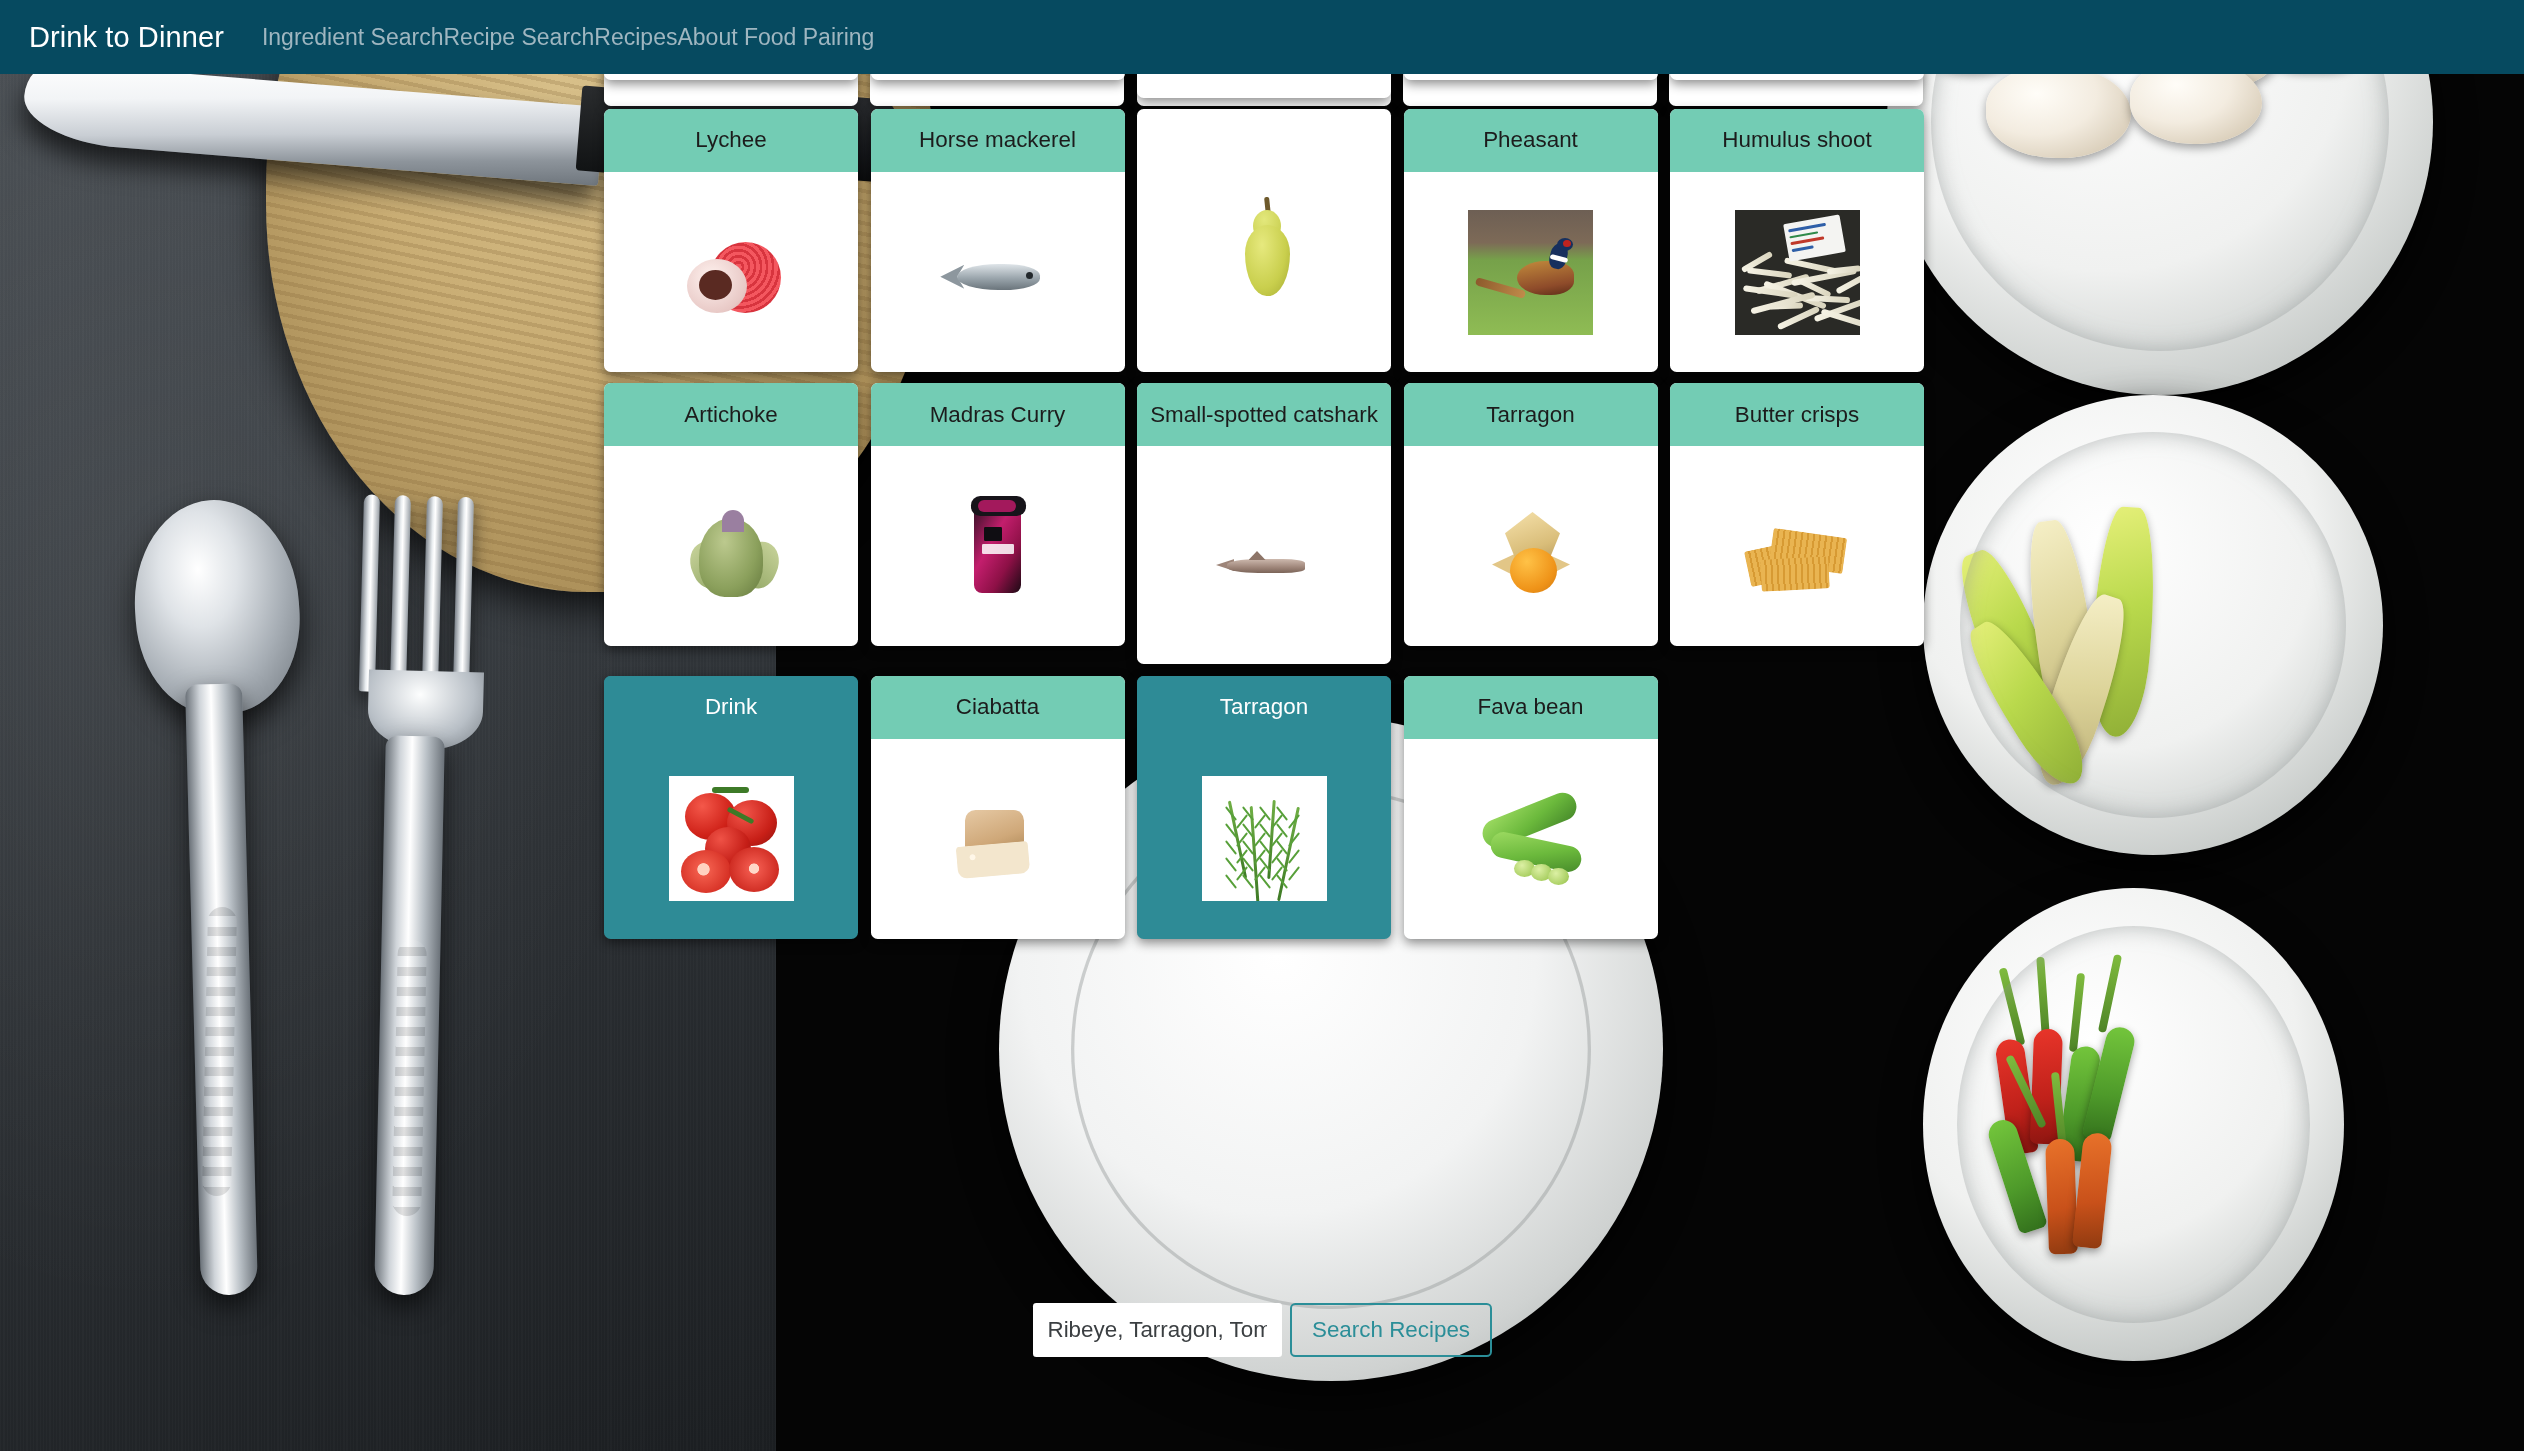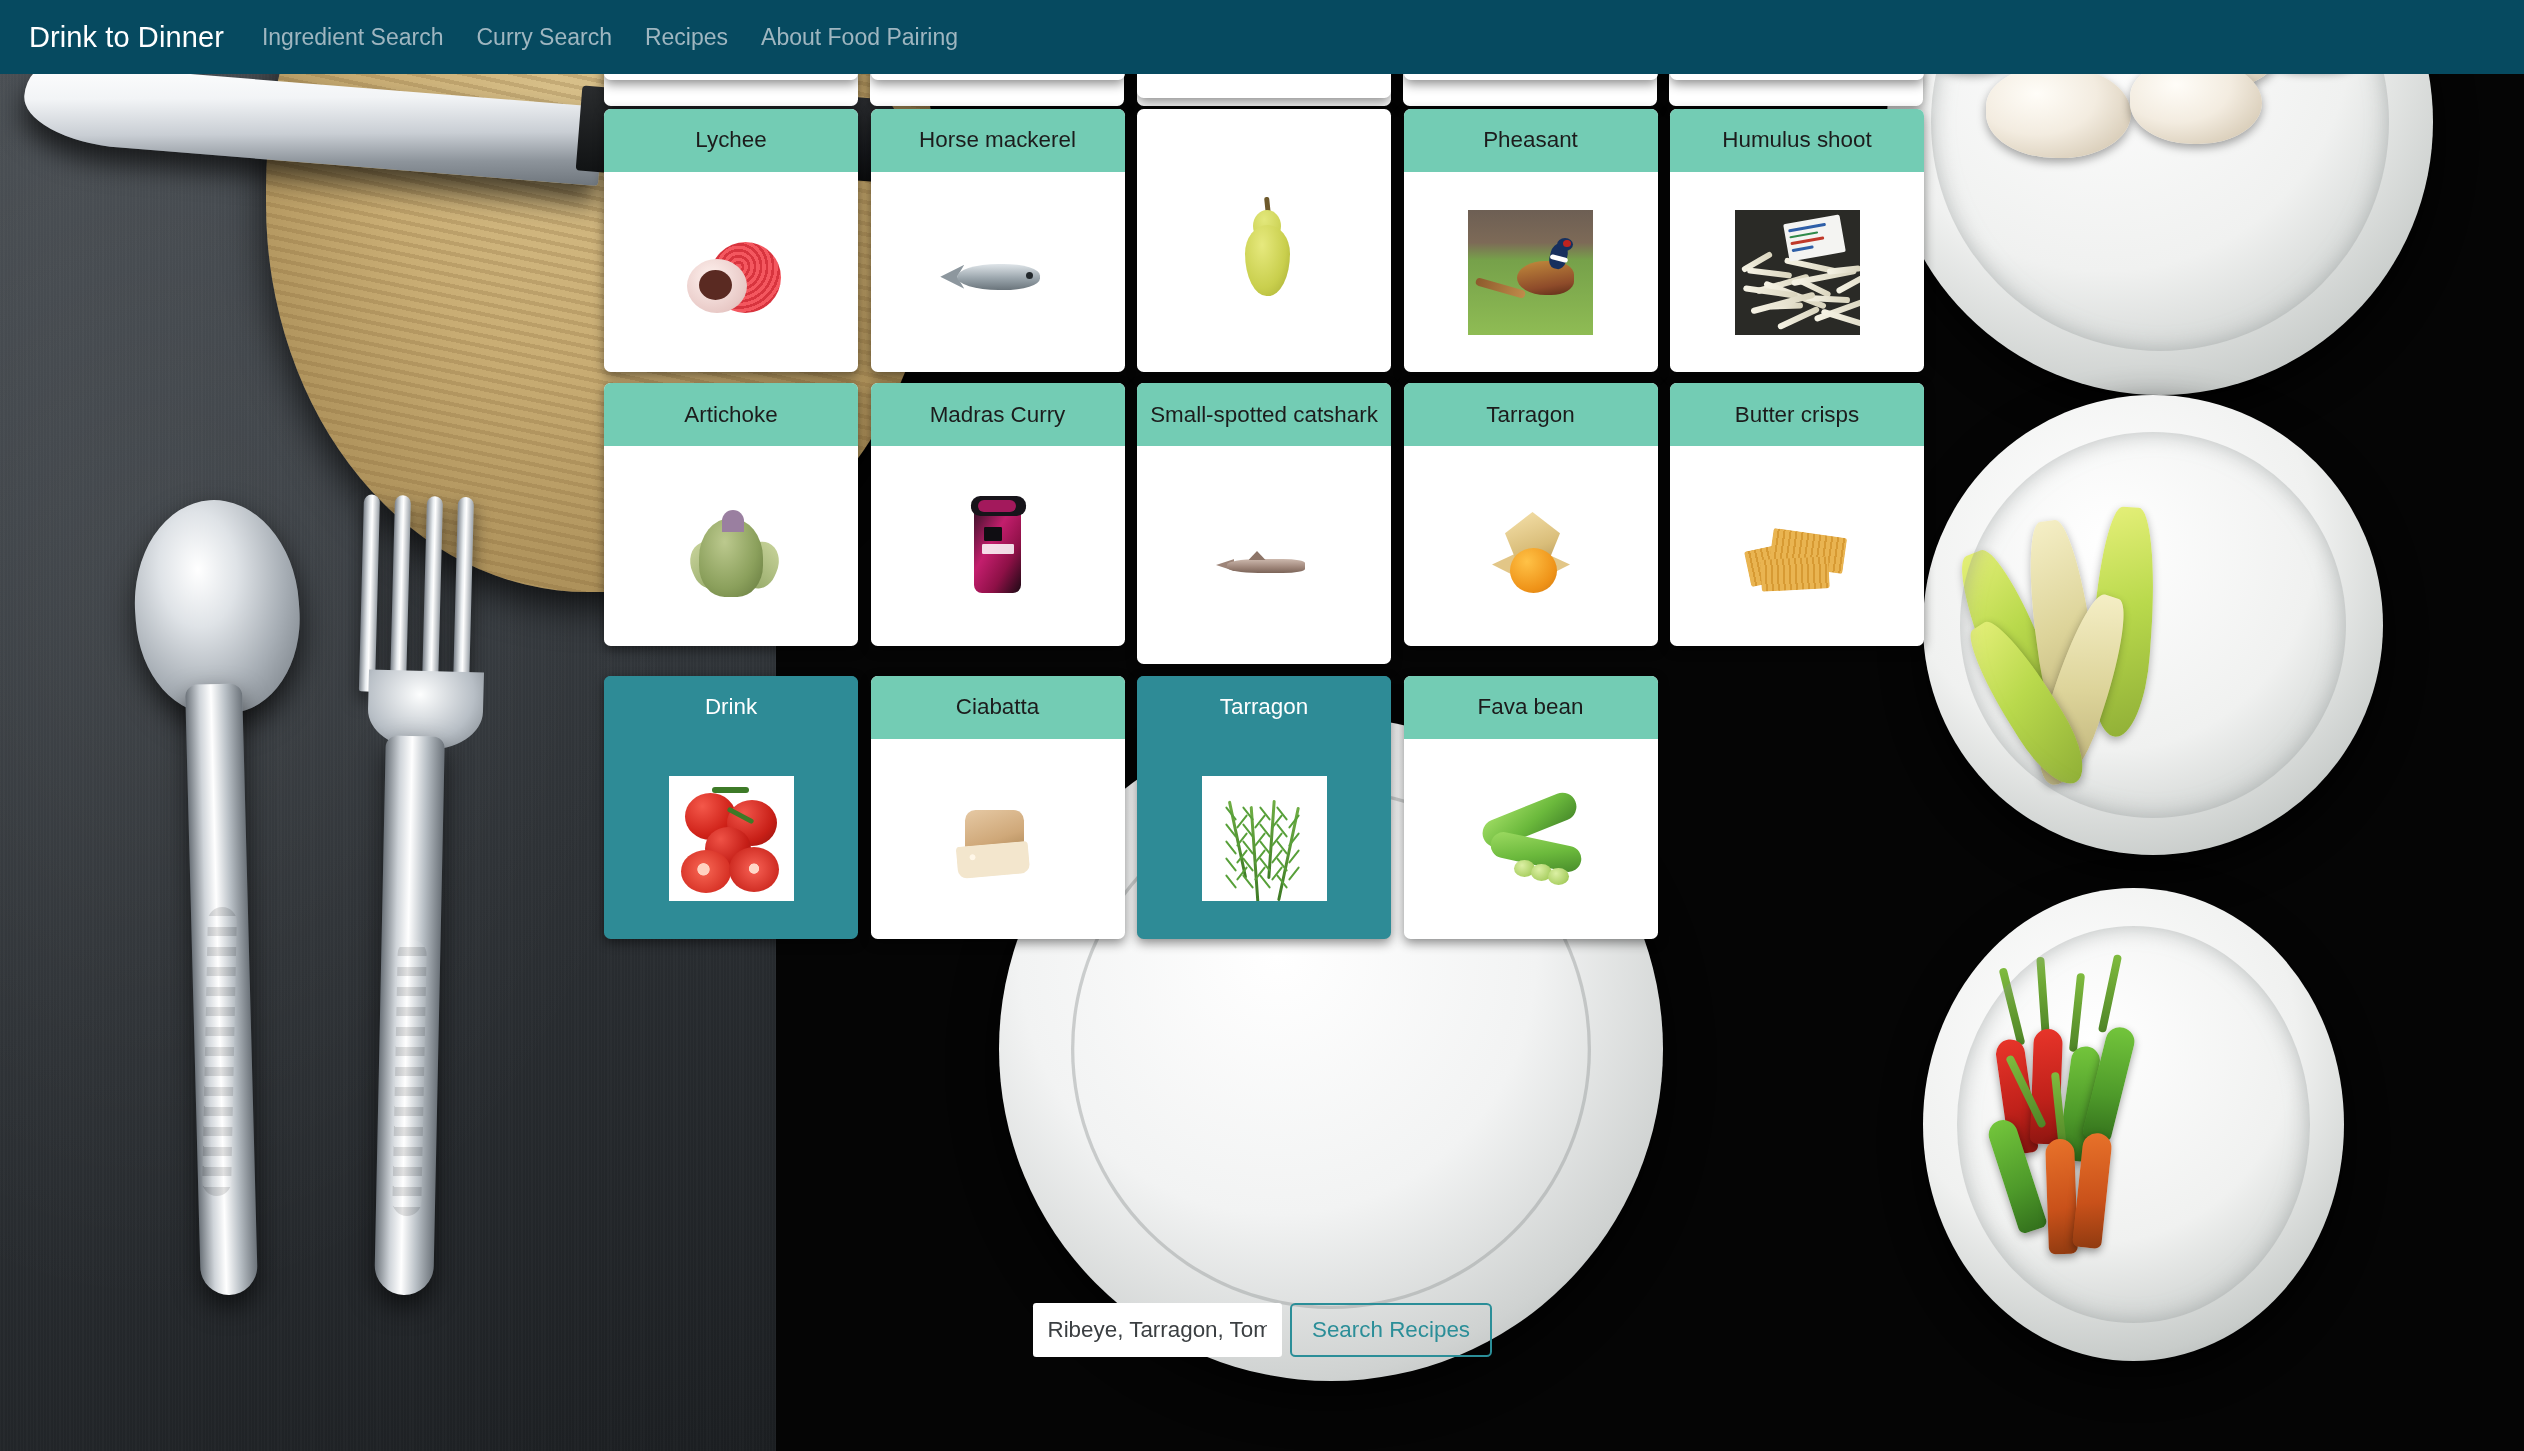--- a/index.html
+++ b/index.html
@@ -190,21 +190,21 @@
     background: #064a60;
     display: flex; align-items: center;
     padding-left: 29px;
     z-index: 40;
   }
   #brand {
     color:#ffffff; font-size:29px; font-weight:400;
     letter-spacing:0.1px; margin-right:38px; white-space:nowrap;
     cursor:pointer;
   }
-  #nav-links { display:flex; align-items:center; gap:33px; }
+  #nav-links { display:flex; align-items:center; }
   .nav-link {
     color:#9fb6c0; font-size:23px; white-space:nowrap; cursor:pointer;
   }
 
   
   #grid-wrap {
     position:absolute;
     left:604px; top:0;
     width:1322px; height:1210px;
     z-index:20;
@@ -494,21 +494,21 @@
     <div class="stem" style="left:132px;top:184px;transform:rotate(-6deg)"></div>
     <div class="chili orange" style="left:124px;top:251px;transform:rotate(-2deg)"></div>
     <div class="chili orange" style="left:155px;top:245px;transform:rotate(6deg)"></div>
   </div>
 </div>
 
 <div id="navbar">
   <div id="brand">Drink to Dinner</div>
   <div id="nav-links">
     <a class="nav-link">Ingredient Search</a>
-    <a class="nav-link">Curry Search</a>
+    <a class="nav-link">Recipe Search</a>
     <a class="nav-link">Recipes</a>
     <a class="nav-link">About Food Pairing</a>
   </div>
 </div>
 
 <div style="position:absolute;left:604px;top:0;z-index:15;">
   <div class="partial-card" style="left:0"></div>
   <div class="partial-card" style="left:266px"></div>
   <div class="partial-card" style="left:533px"></div>
   <div class="partial-card" style="left:799px"></div>

